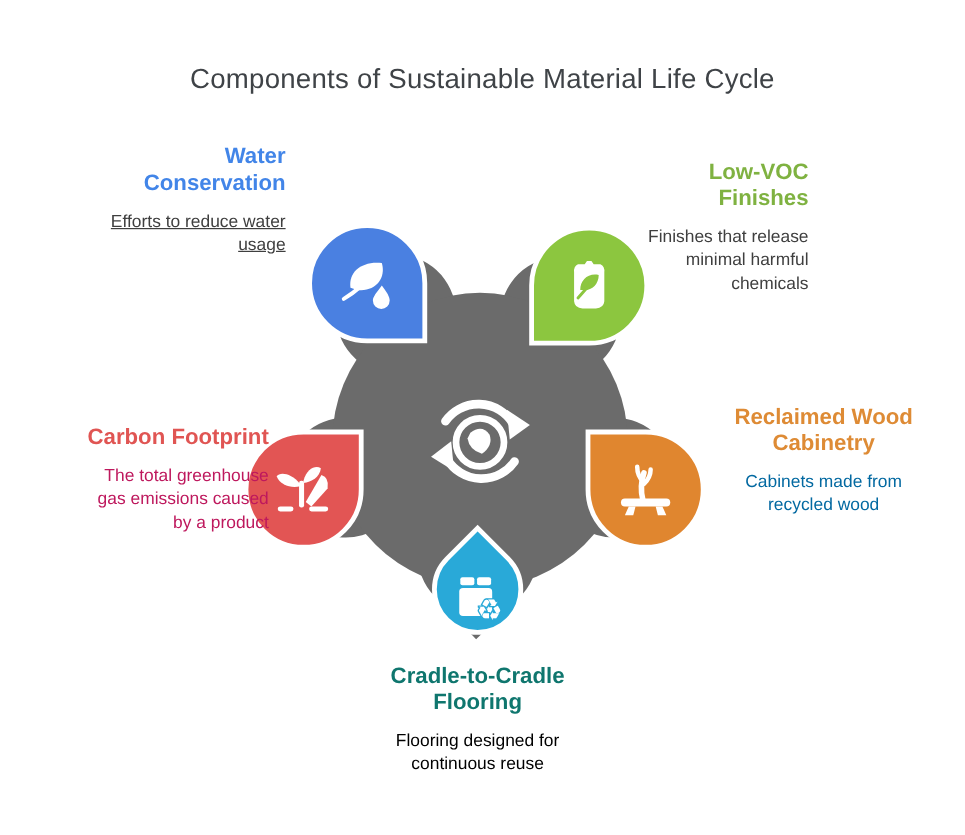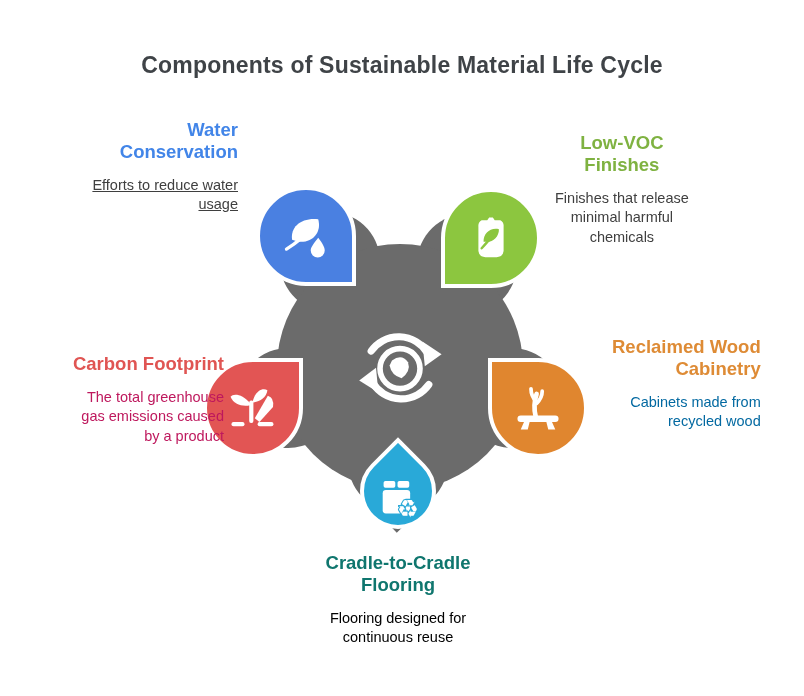--- a/index.html
+++ b/index.html
@@ -3,21 +3,21 @@
 <meta charset="utf-8">
 <style>
   html,body { margin:0; padding:0; background:#ffffff; }
   .canvas {
     position:relative; width:804px; height:696px; overflow:hidden;
     background:#ffffff;
     font-family:"Liberation Sans", sans-serif;
   }
   .title {
     position:absolute; left:0; top:52px; width:804px;
-    text-align:center; font-size:23px; font-weight:bold; letter-spacing:0.2px;
+    text-align:center; font-size:23px; font-weight:normal; letter-spacing:0.2px;
   }
   
   .abs { position:absolute; }
   .hub-circle {
     left:277px; top:244px; width:246px; height:246px;
     border-radius:50%; z-index:2;
   }
   .hub-icon { left:352px; top:319px; z-index:3; }
   .back {
     width:100px; height:100px; border-radius:0 50% 50% 50%; z-index:1;
@@ -41,23 +41,23 @@
   .i-water     { left:279px; top:208px; }
   .i-lowvoc    { left:463px; top:210px; }
   .i-carbon    { left:224px; top:380px; }
   .i-reclaimed { left:510px; top:380px; }
   .i-cradle    { left:371px; top:472px; }
   
   .tb { position:absolute; z-index:6; }
   .heading { font-size:18.5px; font-weight:bold; line-height:1.18; white-space:pre-line; }
   .desc    { font-size:14.5px; line-height:1.34; white-space:pre-line; margin-top:13px; }
   .tb-water     { right:566px; top:119px; text-align:right; }
-  .tb-lowvoc    { left:555px;  top:132px; text-align:center;  }
+  .tb-lowvoc    { left:540px;  top:132px; text-align:right;  }
   .tb-carbon    { right:580px; top:353px; text-align:right; }
-  .tb-reclaimed { left:612px;  top:336px; text-align:right;  }
+  .tb-reclaimed { left:612px;  top:336px; text-align:center;  }
   .tb-cradle    { left:258px;  top:552px; width:280px; text-align:center; }
   
   .fill-green  { fill:#8CC63F; }
   .stroke-green{ stroke:#8CC63F; }
   .stroke-cyan { stroke:#29A9D8; }
 </style>
 </head>
 <body>
 
 <div class="canvas">

